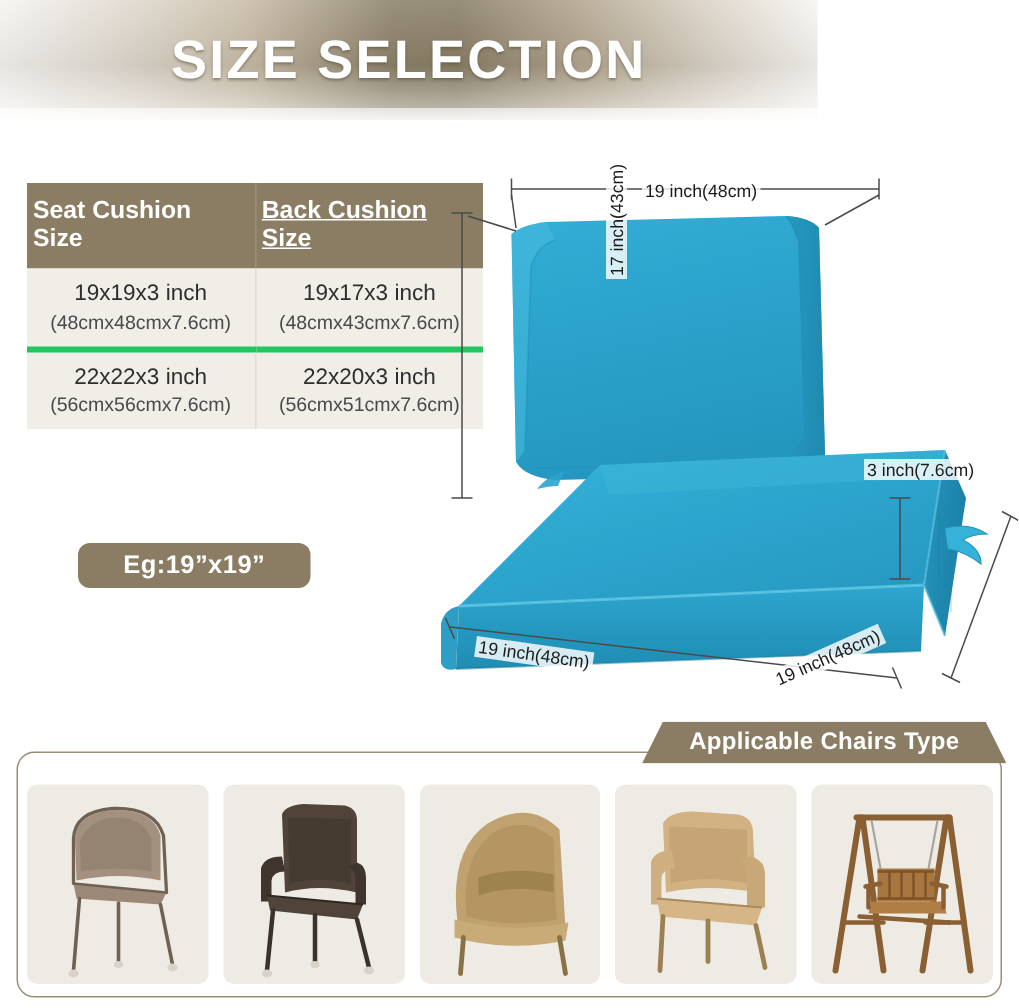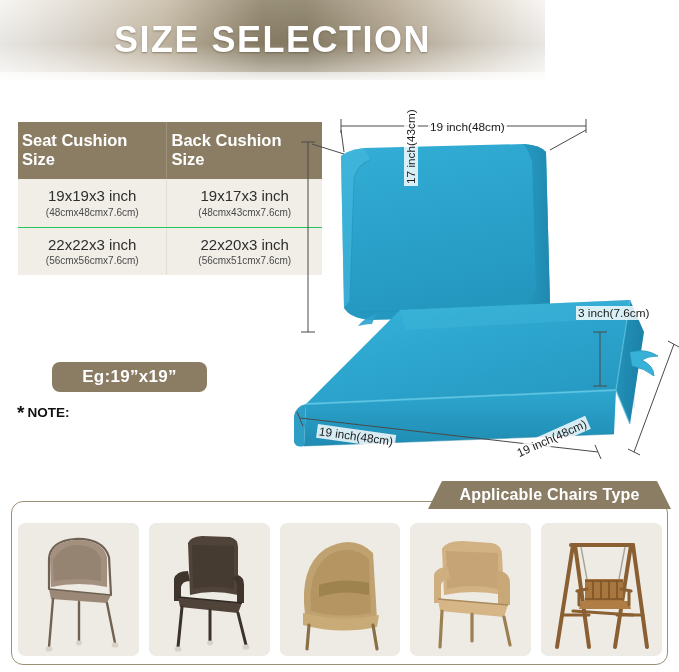--- a/index.html
+++ b/index.html
@@ -35,31 +35,31 @@
   .size-table {
     position: absolute; left: 18px; top: 122px; width: 304px;
     border-collapse: collapse;
   }
   .size-table th {
     background: #8a7d63; color: #ffffff;
     font-size: 16.5px; font-weight: bold; line-height: 1.15;
     padding: 9px 4px 10px; text-align: left;
     border-right: 1px solid #9d917a;
   }
-  .size-table th:last-child { border-right: none; }
+  .size-table th:last-child { border-right: none; text-decoration: underline; }
   .size-table td {
     background: #f1eee8; text-align: center;
     padding: 8px 4px 9px;
     border-right: 1px solid #e3ded3;
-    border-bottom: 1px solid #22c55e;
+    border-bottom: 4px solid #22c55e;
   }
   .size-table td:last-child { border-right: none; }
   .size-table tr:last-child td { border-bottom: none; }
   .cell-in { font-size: 15px; color: #2e2e2e; line-height: 1.25; }
-  .cell-cm { font-size: 10px; color: #4a4a4a; margin-top: 1px; }
+  .cell-cm { font-size: 13px; color: #4a4a4a; margin-top: 1px; }
 
   
   .eg-badge {
     position: absolute; left: 52px; top: 362px;
     width: 155px; height: 30px; border-radius: 8px;
     background: #8a7d63;
     display: flex; align-items: center; justify-content: center;
     color: #fff; font-size: 17px; font-weight: bold; letter-spacing: .3px;
   }
 
@@ -162,23 +162,20 @@
         </td>
       </tr>
     </tbody>
   </table>
 
   <div class="eg-badge">
     <span>Eg:19”x19”</span>
   </div>
 
   <div class="note">
-    <div class="note-head">
-      <span class="star">*</span><span>NOTE:</span>
-    </div>
   </div>
 
   <div class="cushion-art">
     <svg width="401" height="372" viewBox="0 0 401 372">
       <defs>
         <linearGradient id="gBackFace" x1="0" y1="0" x2="0.25" y2="1">
           <stop offset="0%" stop-color="#34aed6"></stop>
           <stop offset="45%" stop-color="#2ba3cc"></stop>
           <stop offset="100%" stop-color="#2497bf"></stop>
         </linearGradient>

